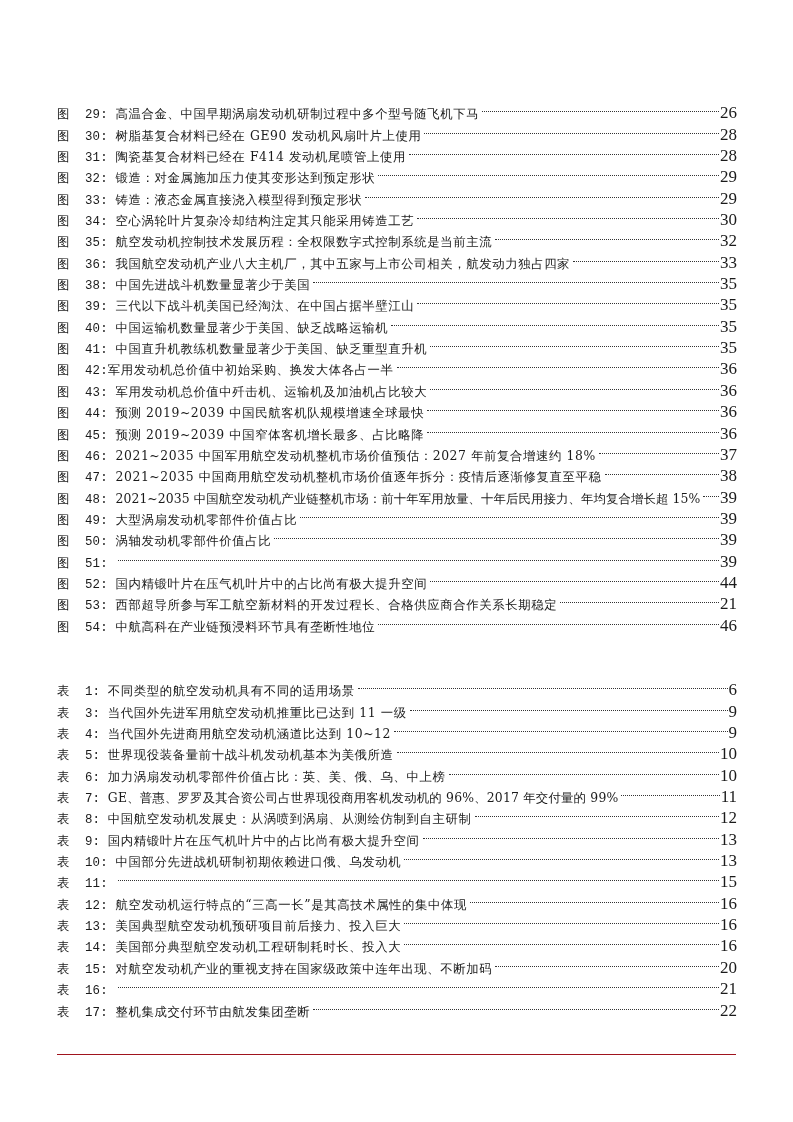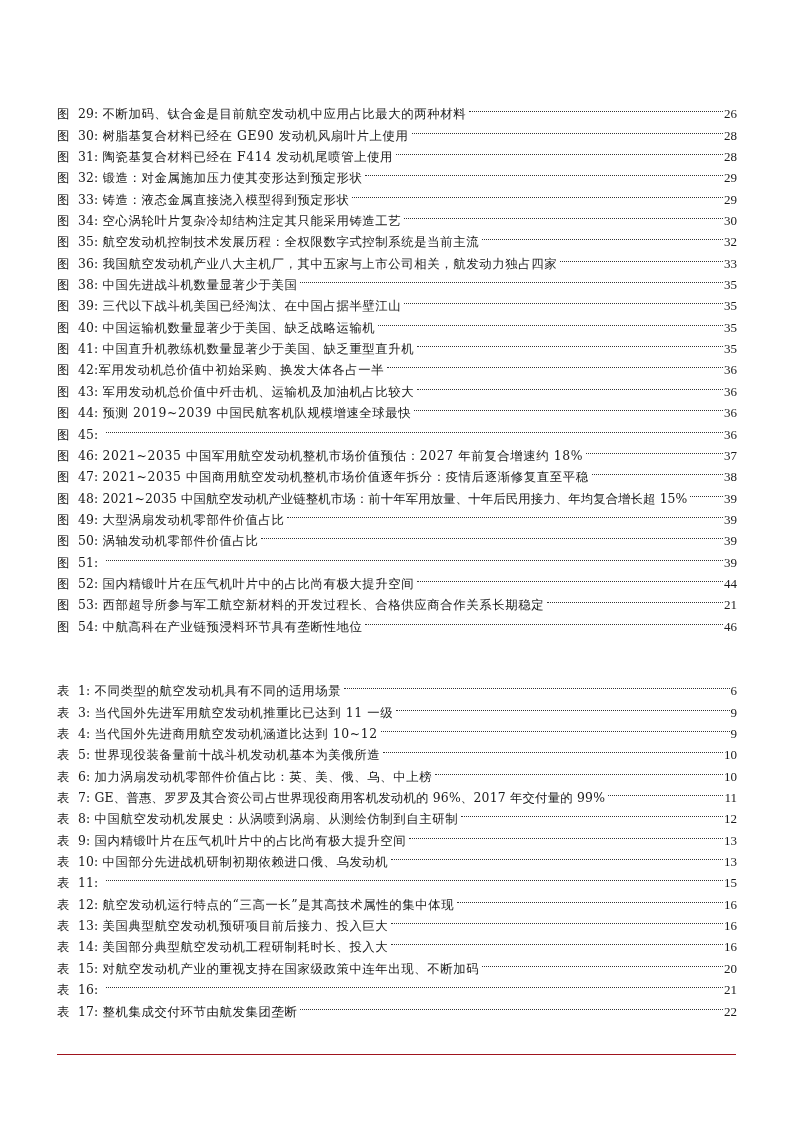--- a/index.html
+++ b/index.html
@@ -27,20 +27,21 @@
       align-items: baseline;
       height: 21.35px;
       line-height: 21.35px;
       font-size: 12.4px;
       white-space: nowrap;
       cursor: pointer;
     }
     .toc-prefix {
       flex: 0 0 auto;
       letter-spacing: 0.2px;
+      font-family: Liberation Mono, monospace;
     }
     .toc-title {
       flex: 0 1 auto;
       overflow: hidden;
       letter-spacing: 0.6px;
     }
     .toc-leader {
       flex: 1 1 auto;
       overflow: hidden;
       margin: 0 1px;
@@ -51,39 +52,39 @@
       content: "";
       position: absolute;
       left: 2px;
       right: 0;
       bottom: 6px;
       border-bottom: 1.3px dotted #333;
     }
     .toc-page {
       flex: 0 0 auto;
       font-family: "Liberation Serif", "DejaVu Serif", serif;
-      font-size: 13px;
+      font-size: 17px;
     }
     .footer-rule {
       position: absolute;
       left: 57px;
       top: 1054px;
       width: 679px;
       height: 0;
       border-top: 1.6px solid #a0141e;
     }
   </style>
 </head>
 <body>
 
 <div class="toc toc-figures">
 
   <div class="toc-row">
       <span class="toc-prefix"><span>图</span>&nbsp; <span>29:</span>&nbsp;</span>
-      <span class="toc-title">不断加码、钛合金是目前航空发动机中应用占比最大的两种材料</span>
+      <span class="toc-title">高温合金、中国早期涡扇发动机研制过程中多个型号随飞机下马</span>
       <span class="toc-leader"></span>
       <span class="toc-page">26</span>
     </div>
   <div class="toc-row">
       <span class="toc-prefix"><span>图</span>&nbsp; <span>30:</span>&nbsp;</span>
       <span class="toc-title">树脂基复合材料已经在 GE90 发动机风扇叶片上使用</span>
       <span class="toc-leader"></span>
       <span class="toc-page">28</span>
     </div>
   <div class="toc-row">
@@ -159,20 +160,21 @@
       <span class="toc-page">36</span>
     </div>
   <div class="toc-row">
       <span class="toc-prefix"><span>图</span>&nbsp; <span>44:</span>&nbsp;</span>
       <span class="toc-title">预测 2019~2039 中国民航客机队规模增速全球最快</span>
       <span class="toc-leader"></span>
       <span class="toc-page">36</span>
     </div>
   <div class="toc-row">
       <span class="toc-prefix"><span>图</span>&nbsp; <span>45:</span>&nbsp;</span>
+      <span class="toc-title">预测 2019~2039 中国窄体客机增长最多、占比略降</span>
       <span class="toc-leader"></span>
       <span class="toc-page">36</span>
     </div>
   <div class="toc-row">
       <span class="toc-prefix"><span>图</span>&nbsp; <span>46:</span>&nbsp;</span>
       <span class="toc-title">2021~2035 中国军用航空发动机整机市场价值预估：2027 年前复合增速约 18%</span>
       <span class="toc-leader"></span>
       <span class="toc-page">37</span>
     </div>
   <div class="toc-row">

